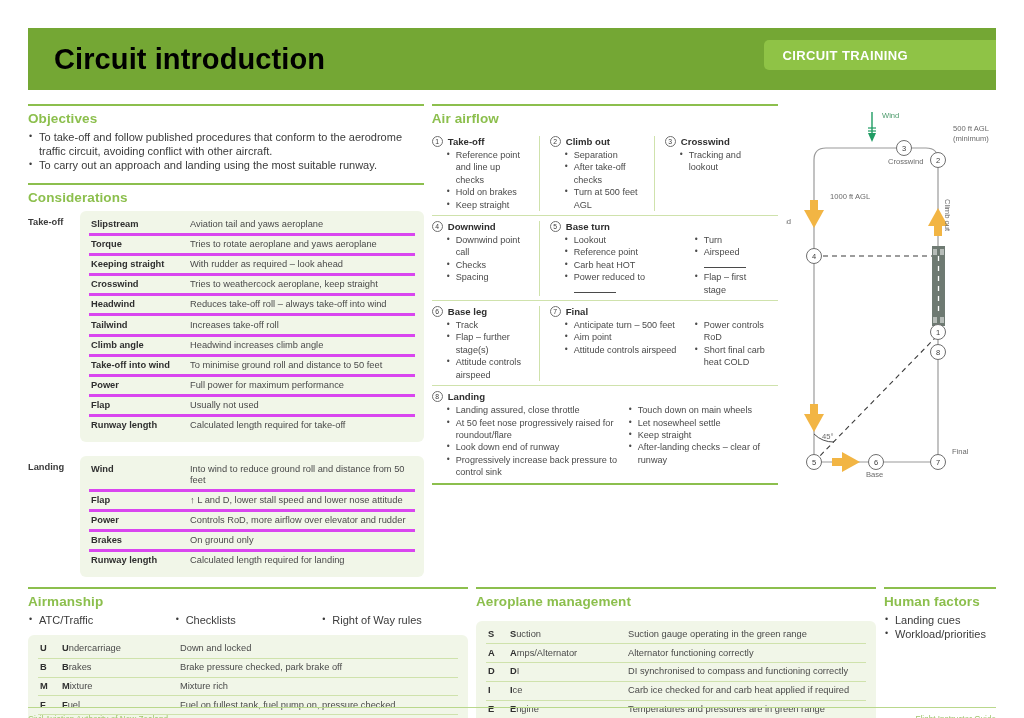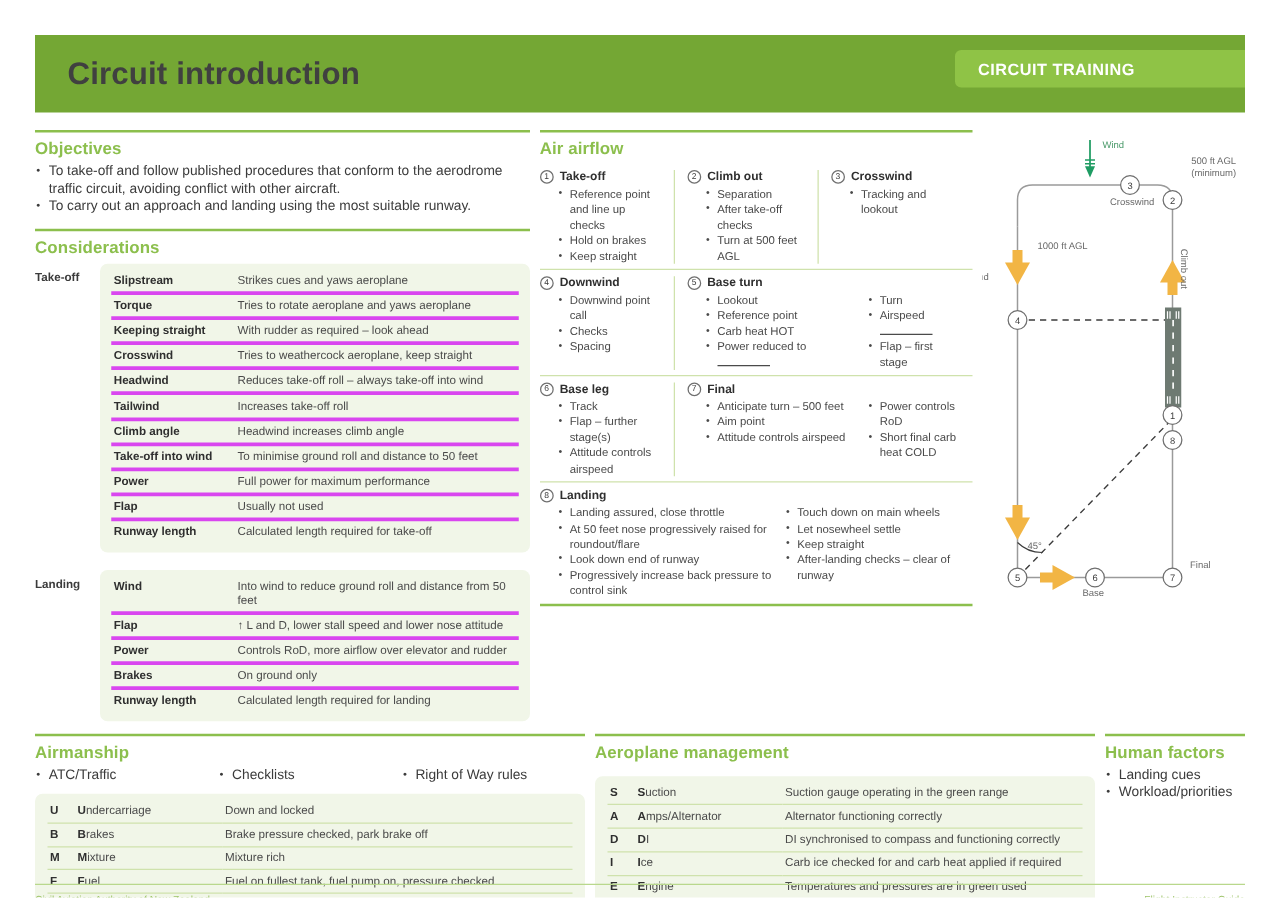--- a/index.html
+++ b/index.html
@@ -11,21 +11,21 @@
     overflow: hidden;
   }
   .page { position: relative; width: 1024px; height: 718px; padding: 0 28px; }
 
   
   .header {
     position: relative; height: 62px; margin-top: 28px;
     background: #74a734; display: flex; align-items: center;
   }
   .header-title {
-    font-size: 25px; font-weight: bold; color: #404040;
+    font-size: 29px; font-weight: bold; color: #000000;
     padding-left: 26px; letter-spacing: .1px;
   }
   .header-badge {
     position: absolute; right: 0; top: 12px;
     background: #93c councils; }
   .header-badge {
     position: absolute; right: 0; top: 12px; height: 30px;
     background: #8fc346; border-radius: 5px 0 0 5px;
     display: flex; align-items: center; padding: 0 88px 0 18px;
     font-size: 13px; font-weight: bold; color: #ffffff; letter-spacing: .4px;
@@ -144,21 +144,21 @@
       <div class="rule" style="margin-top:10px"></div>
       <h2 class="sec">Considerations</h2>
 
       <div class="cons-row">
         <div class="cons-label">Take-off</div>
         <div class="cons-box">
           <table class="kv">
             <tbody>
               <tr>
                   <td class="k">Slipstream</td>
-                  <td class="v">Strikes cues and yaws aeroplane</td>
+                  <td class="v">Aviation tail and yaws aeroplane</td>
                 </tr>
               <tr>
                   <td class="k">Torque</td>
                   <td class="v">Tries to rotate aeroplane and yaws aeroplane</td>
                 </tr>
               <tr>
                   <td class="k">Keeping straight</td>
                   <td class="v">With rudder as required – look ahead</td>
                 </tr>
               <tr>
@@ -527,21 +527,21 @@
                 <td>DI synchronised to compass and functioning correctly</td>
               </tr>
             <tr>
                 <td class="letter">I</td>
                 <td class="word"><b>I</b><span>ce</span></td>
                 <td>Carb ice checked for and carb heat applied if required</td>
               </tr>
             <tr>
                 <td class="letter">E</td>
                 <td class="word"><b>E</b><span>ngine</span></td>
-                <td>Temperatures and pressures are in green used</td>
+                <td>Temperatures and pressures are in green range</td>
               </tr>
           </tbody>
         </table>
       </div>
     </div>
 
     <div style="flex:1;margin-left:8px">
       <div class="rule"></div>
       <h2 class="sec">Human factors</h2>
       <ul class="plain">

